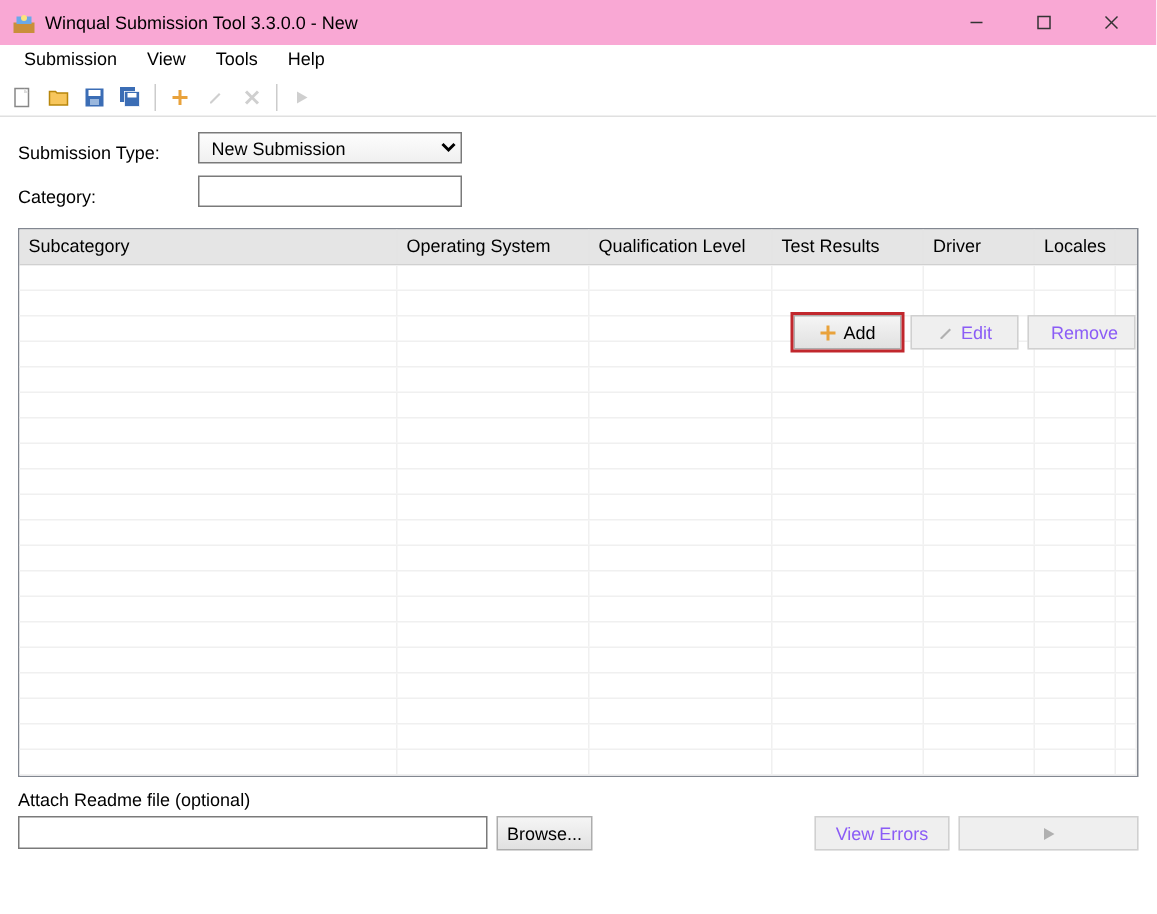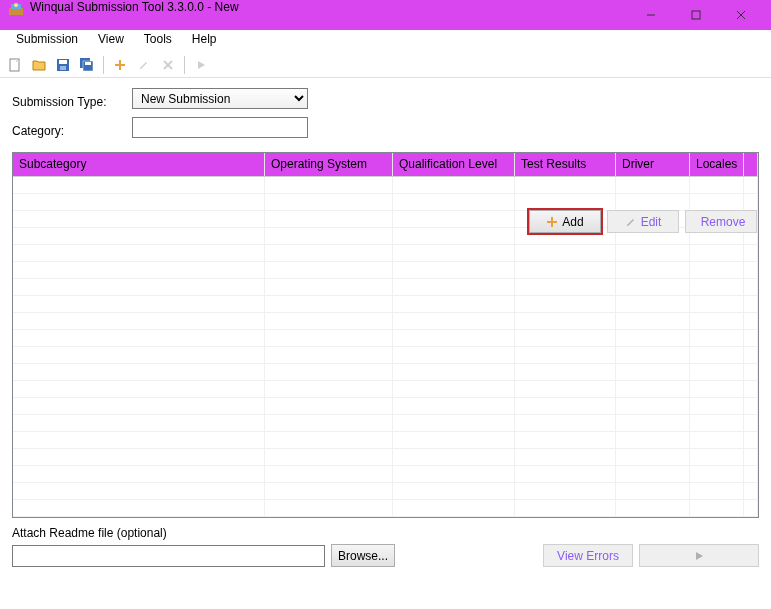--- a/index.html
+++ b/index.html
@@ -1,18 +1,18 @@
 <!DOCTYPE html>
 <html><head>
 <meta charset="utf-8">
 <style>
 * { box-sizing: border-box; margin: 0; padding: 0; }
 body { font-family: "Segoe UI", Tahoma, sans-serif; font-size: 12px; background: #fff; color: #000; width: 771px; height: 609px; overflow: hidden; display: flex; flex-direction: column; }
 
-.titlebar { display: flex; height: 30px; padding: 0 8px; background: #d946ef; }
+.titlebar { display: flex; align-items: center; height: 30px; padding: 0 8px; background: #f9a8d4; }
 .titlebar .app-icon { width: 16px; height: 16px; margin-right: 6px; }
 .titlebar .title { flex: 1; color: #000; font-size: 12px; }
 .titlebar .winbtn { width: 45px; height: 30px; display: flex; align-items: center; justify-content: center; color: #555; }
 
 .menubar { display: flex; height: 22px; padding: 0 6px; background: #fff; }
 .menubar .menuitem { padding: 2px 10px; cursor: default; }
 
 .toolbar { display: flex; align-items: center; height: 26px; padding: 0 4px; gap: 2px; border-bottom: 1px solid #e0e0e0; }
 .toolbar .tbtn { width: 22px; height: 22px; display: flex; align-items: center; justify-content: center; border: 1px solid transparent; }
 .toolbar .tsep { width: 1px; height: 18px; background: #ccc; margin: 0 3px; }
@@ -26,36 +26,36 @@
 
 .btn { height: 23px; border: 1px solid #adadad; background: linear-gradient(#f5f5f5,#e1e1e1); padding: 0 12px; font-family: inherit; font-size: 12px; display: inline-flex; align-items: center; gap: 4px; cursor: default; }
 .btn.disabled { color: #8b5cf6; border-color: #d0d0d0; background: #efefef; }
 .btn.icon-left svg { width: 12px; height: 12px; }
 
 .action-buttons { position: absolute; right: 14px; top: 132px; display: flex; gap: 6px; }
 .action-buttons .btn { width: 72px; justify-content: center; }
 .add-highlight { outline: 2px solid #c1272d; }
 
 .grid-wrap { margin: 0 12px; border: 1px solid #828790; flex: 0 0 auto; }
-.grid-header { display: flex; background: #d946ef; height: 24px; border-bottom: 1px solid #d0d0d0; }
+.grid-header { display: flex; background: #e5e5e5; height: 24px; border-bottom: 1px solid #d0d0d0; }
 .grid-header .col { border-right: 1px solid #e4e4e4; padding: 4px 6px; font-size: 12px; overflow: hidden; white-space: nowrap; }
 .grid-body { background: #fff; }
 .grid-row { display: flex; height: 17px; border-bottom: 1px solid #f0f0f0; }
 .grid-row .cell { border-right: 1px solid #f0f0f0; }
 
 .col-sub { width: 252px; }
 .col-os { width: 128px; }
 .col-ql { width: 122px; }
 .col-tr { width: 101px; }
 .col-dr { width: 74px; }
 .col-lo { width: 54px; }
 .col-sp { flex: 1; }
 
 .bottom-area { padding: 8px 12px 12px 12px; }
-.bottom-row { display: flex; align-items: flex-end; gap: 6px; margin-top: 4px; }
+.bottom-row { display: flex; align-items: flex-start; gap: 6px; margin-top: 4px; }
 .bottom-row input[type="text"] { flex: 0 0 313px; height: 22px; border: 1px solid #7a7a7a; padding: 0 4px; }
 .bottom-right { margin-left: auto; display: flex; gap: 6px; }
 .bottom-right .btn { width: 90px; justify-content: center; }
 .bottom-right .btn.wide { width: 120px; }
 
 </style>
 </head>
 <body>
 
 <div class="titlebar">

